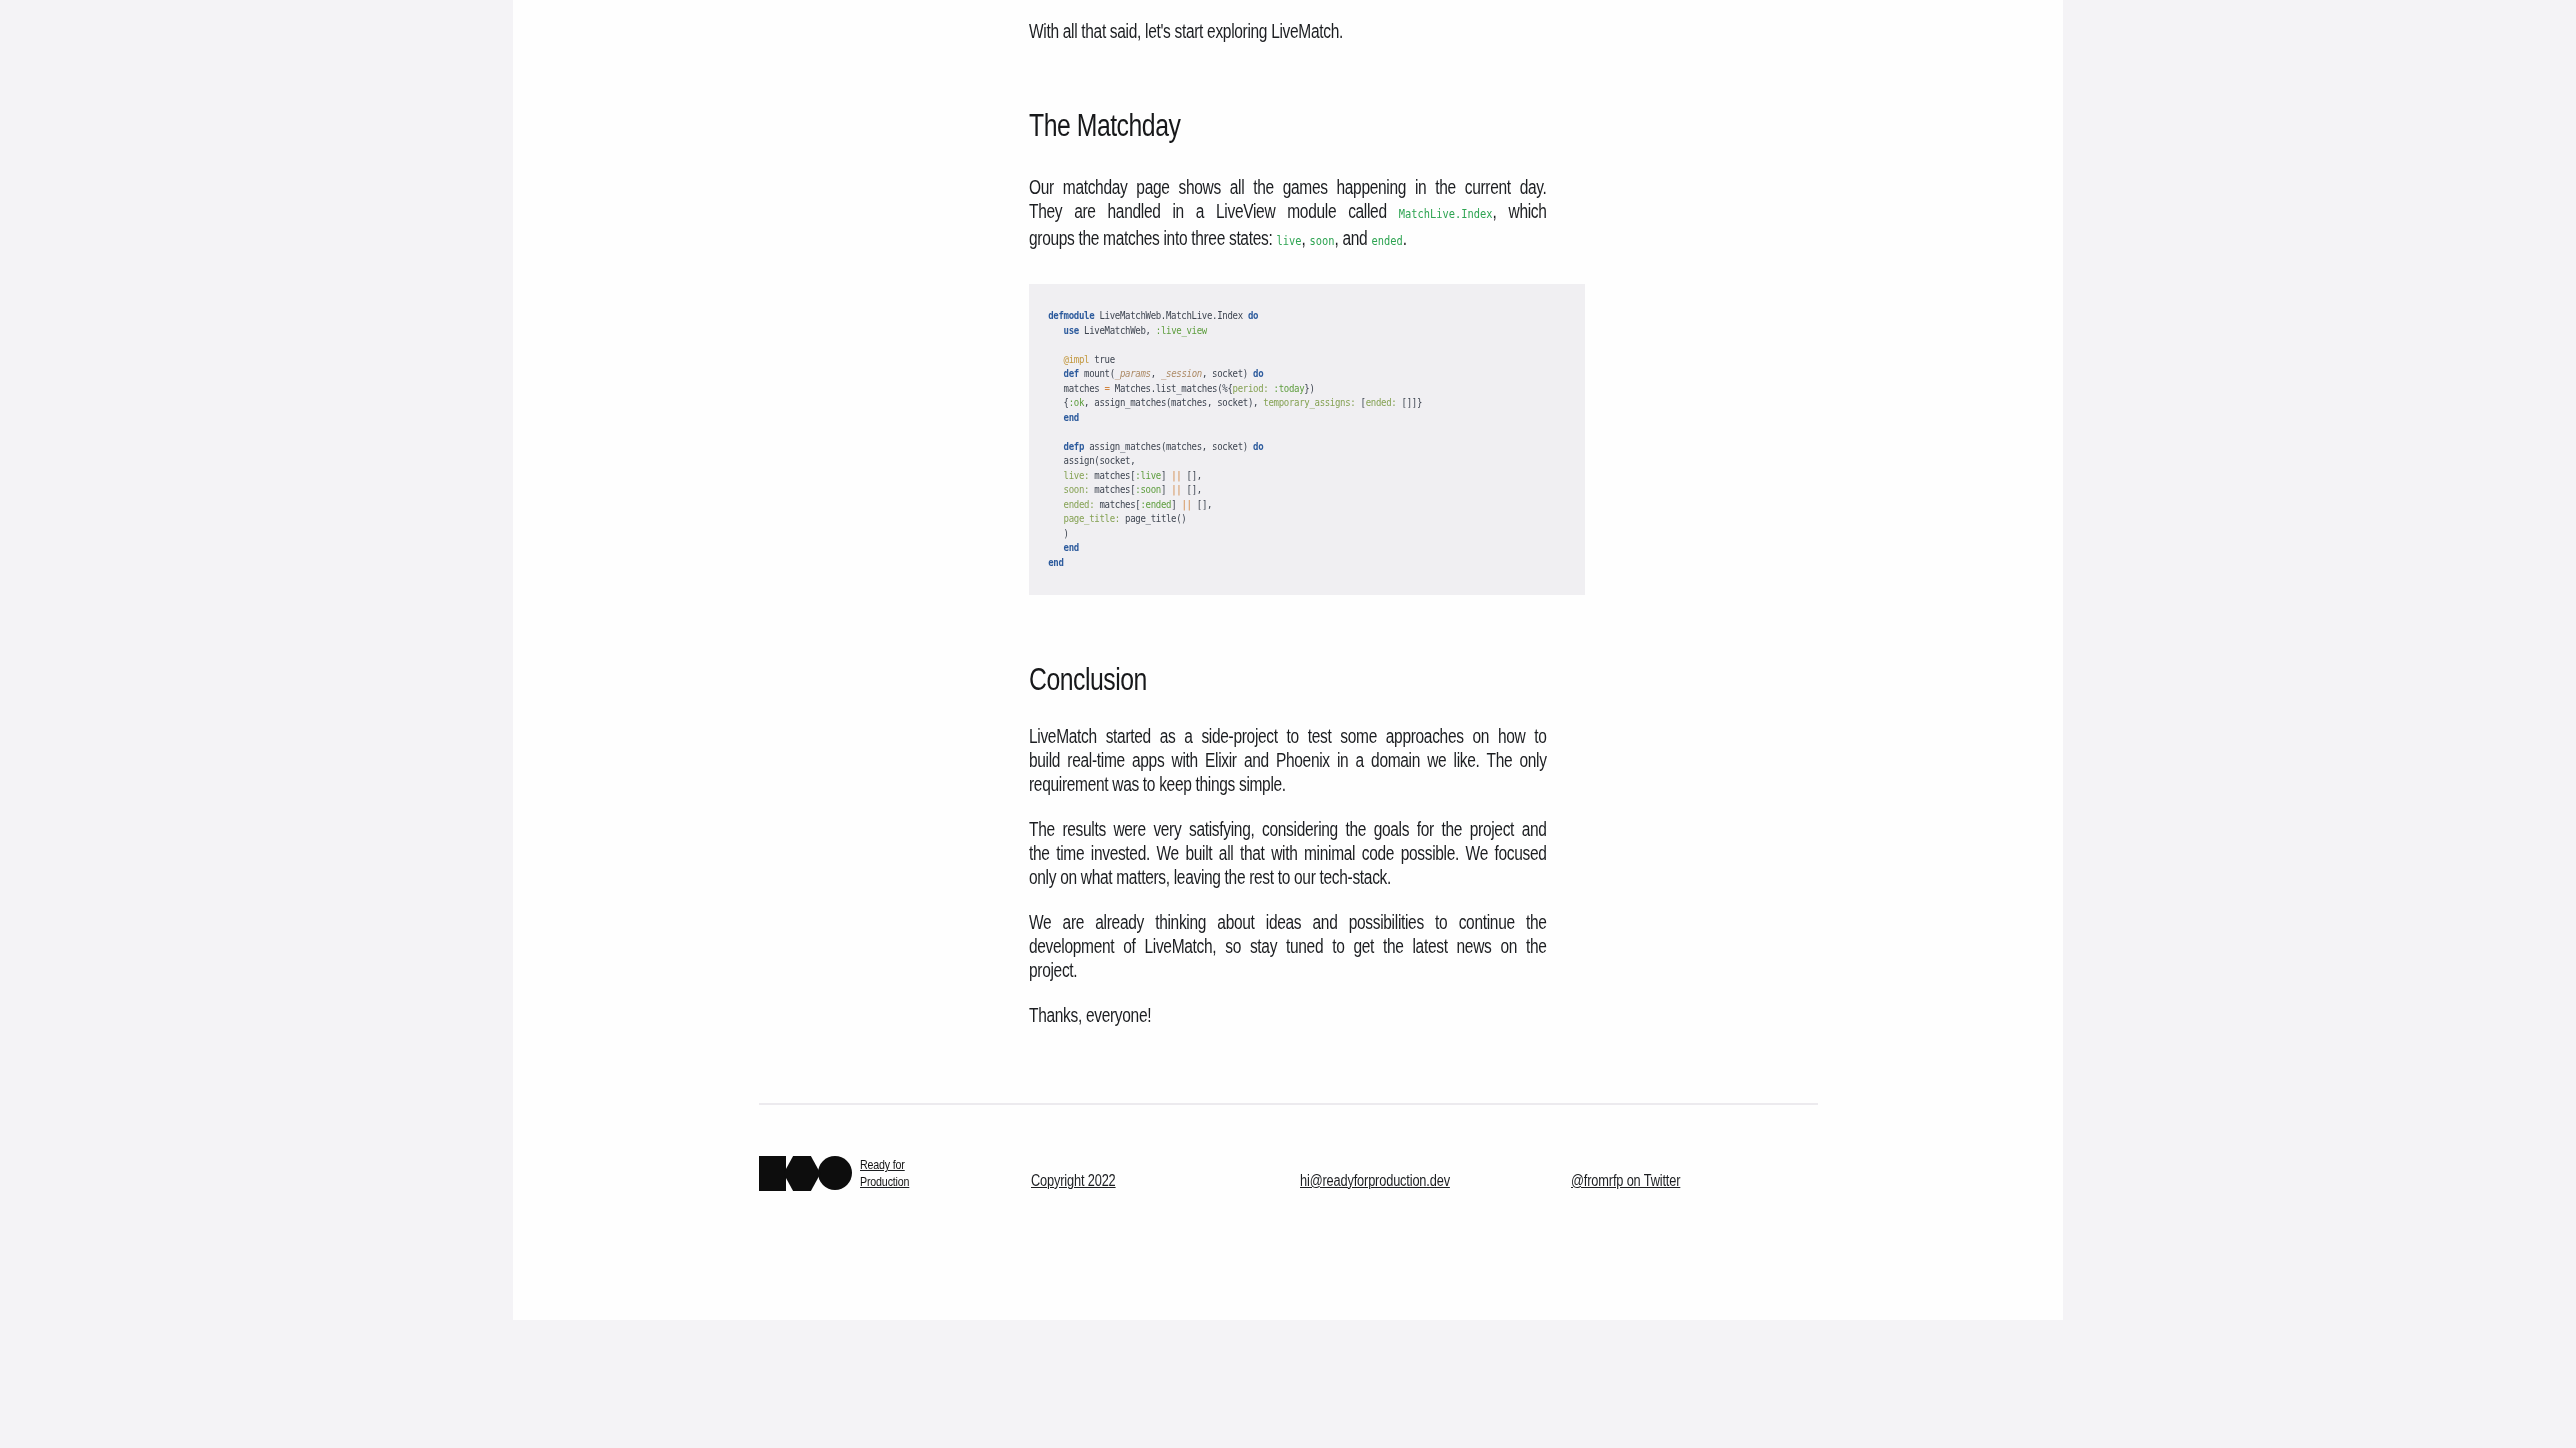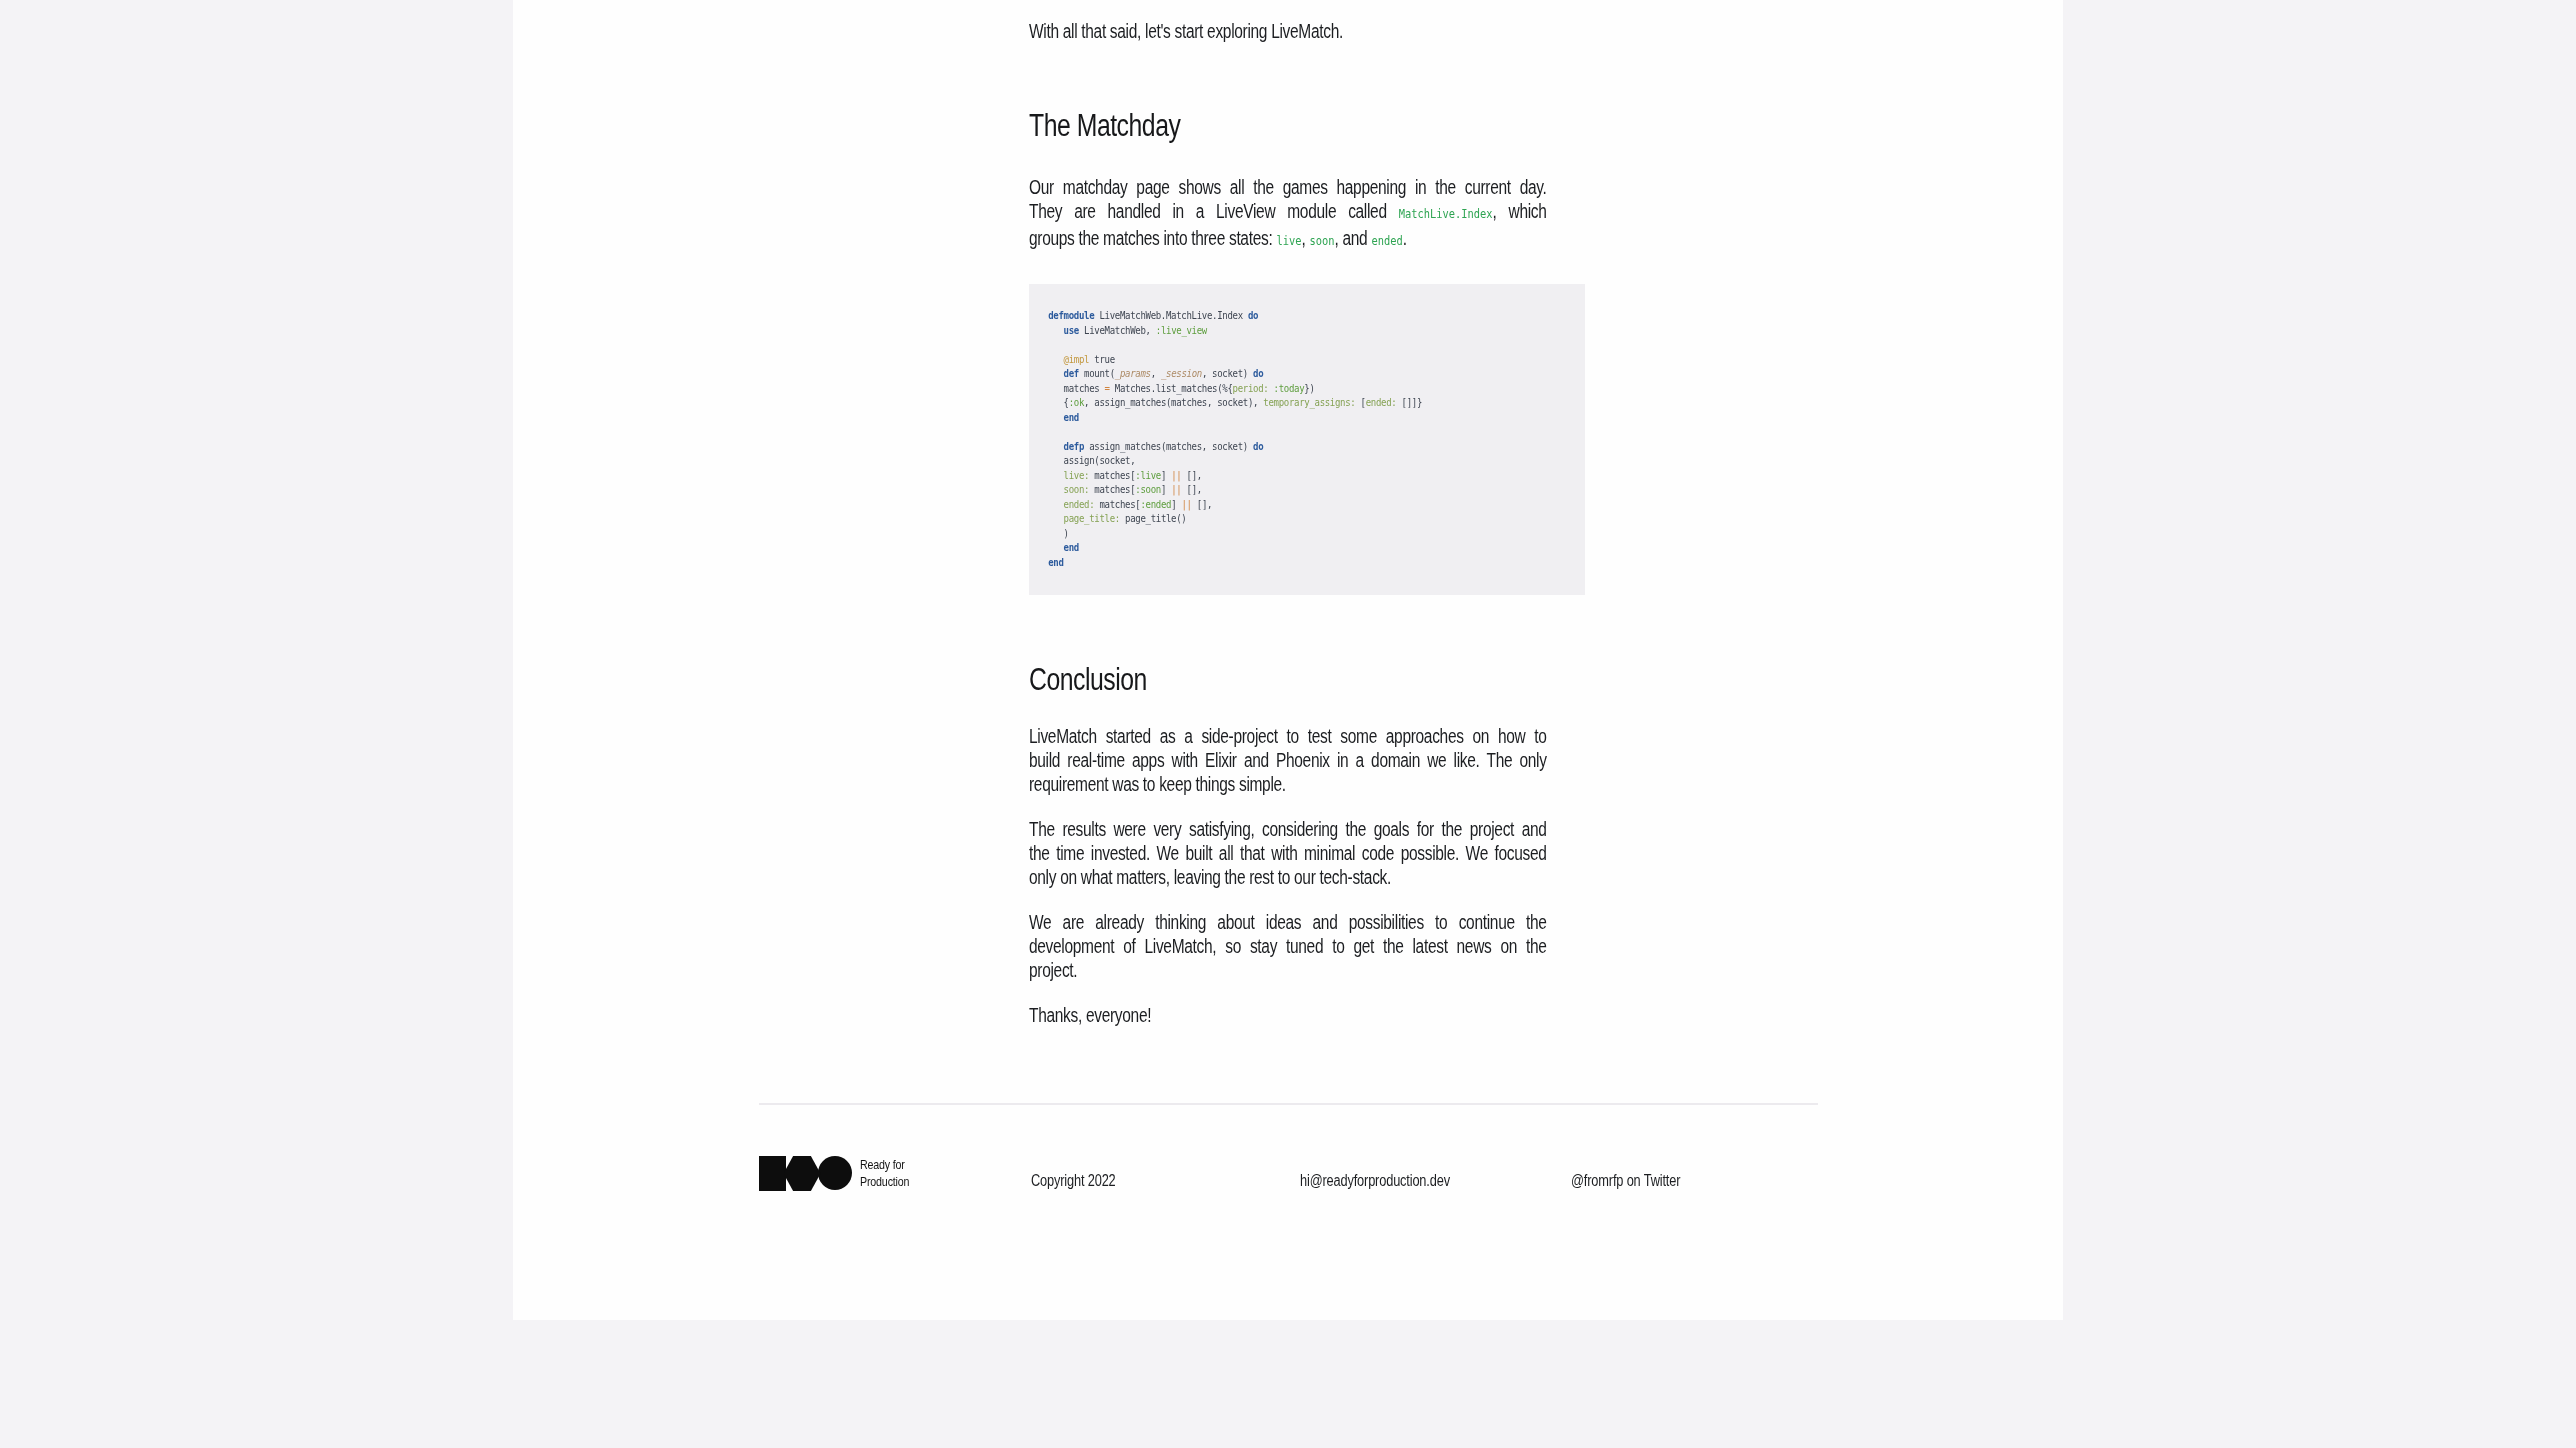--- a/index.html
+++ b/index.html
@@ -58,21 +58,21 @@
     color:#3e4551;
   }
   .cl .k  { color:#2d5b9d; font-weight:700; }
   .cl .a  { color:#5d9d3d; }
   .cl .key{ color:#85a254; }
   .cl .at { color:#c2973d; }
   .cl .op { color:#d08440; }
   .cl .pr { color:#ad8b67; font-style:italic; }
   .cl .t  { color:#3e4551; }
   
-  .bottom { width:1059px; margin:0 auto; }
+  .bottom { width:1059px; margin:0 auto;text-decoration:underline; }
   .divider {
     border:none; height:1.6px; background:#eceaee;
     margin-top:76px;
   }
   .footer {
     margin-top:50px;
     display:grid;
     grid-template-columns:272px 269px 271px auto;
     align-items:end;
   }

